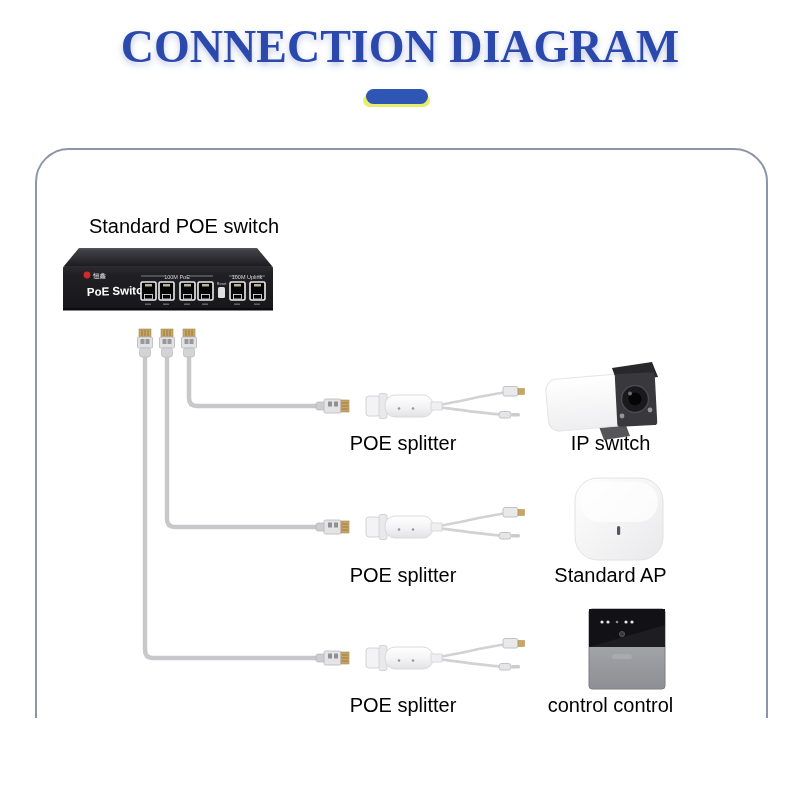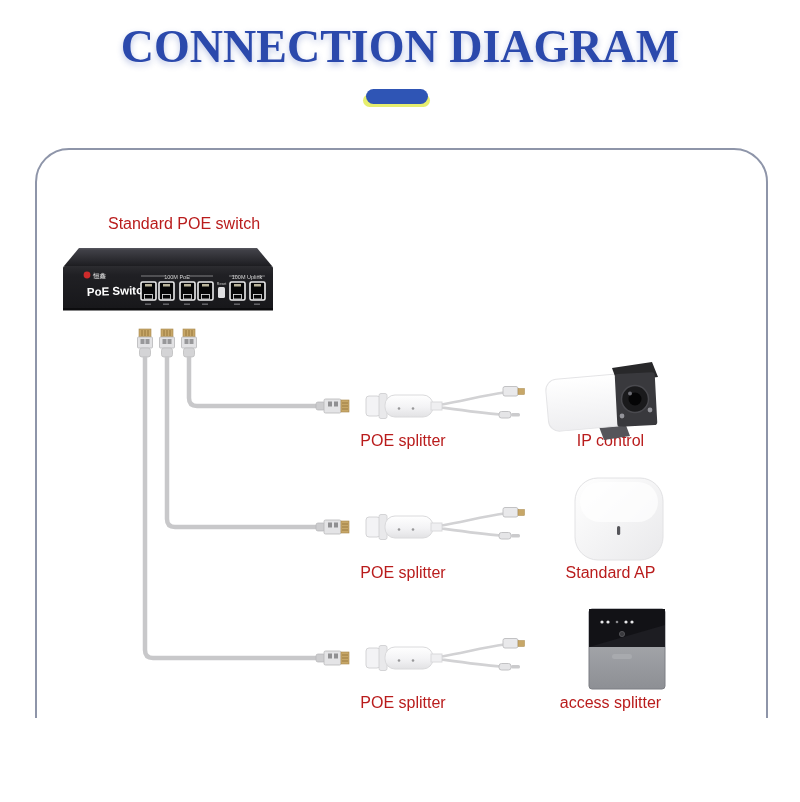--- a/index.html
+++ b/index.html
@@ -6,45 +6,45 @@
   #page{position:relative;width:800px;height:718px;background:#ffffff;overflow:hidden;
         font-family:"Liberation Sans",sans-serif;}
   .abs{position:absolute;}
   #title{top:20px;left:0;width:800px;text-align:center;
          font-family:"Liberation Serif",serif;font-weight:bold;font-size:46px;
          letter-spacing:0px;color:#2b49ac;
          text-shadow:0 3px 6px rgba(43,73,172,0.30);}
   #divider-yellow{left:363px;top:94px;width:67px;height:13px;border-radius:7px;background:#e6ee6f;}
   #divider-blue{left:366px;top:89px;width:62px;height:15px;border-radius:8px;background:#2f55b5;}
   #frame{left:35px;top:148px;width:729px;height:603px;border:2px solid #8e95a9;border-radius:34px;}
-  .lbl{color:#b91c1c;font-size:16px;text-align:center;white-space:nowrap;}
+  .lbl{color:#000000;font-size:20px;text-align:center;white-space:nowrap;}
   #switch-label{left:84px;top:215px;width:200px;}
   .splitter-lbl{left:323px;width:160px;}
   .device-lbl{left:528px;width:165px;}
   .row1{top:432px;} .row2{top:564px;} .row3{top:694px;}
   svg text{font-family:"Liberation Sans",sans-serif;}
 </style>
 </head>
 <body>
 
 <div id="page">
 
   <div class="abs" id="title">CONNECTION DIAGRAM</div>
   <div class="abs" id="divider-yellow"></div>
   <div class="abs" id="divider-blue"></div>
   <div class="abs" id="frame"></div>
 
   <div class="abs lbl" id="switch-label">Standard POE switch</div>
 
   <div class="abs lbl splitter-lbl row1">POE splitter</div>
-  <div class="abs lbl device-lbl row1">IP control</div>
+  <div class="abs lbl device-lbl row1">IP switch</div>
   <div class="abs lbl splitter-lbl row2">POE splitter</div>
   <div class="abs lbl device-lbl row2">Standard AP</div>
   <div class="abs lbl splitter-lbl row3">POE splitter</div>
-  <div class="abs lbl device-lbl row3">access splitter</div>
+  <div class="abs lbl device-lbl row3">control control</div>
 
   <svg class="abs" style="left:0;top:0;" width="800" height="802" viewBox="0 0 800 802">
     <defs>
       <linearGradient id="topGrad" x1="0" y1="0" x2="0" y2="1">
         <stop offset="0" stop-color="#45454c"></stop>
           <stop offset="1" stop-color="#1d1d21"></stop>
       </linearGradient>
       <linearGradient id="frontGrad" x1="0" y1="0" x2="0" y2="1">
         <stop offset="0" stop-color="#2c2c30"></stop>
           <stop offset="0.2" stop-color="#202024"></stop>

